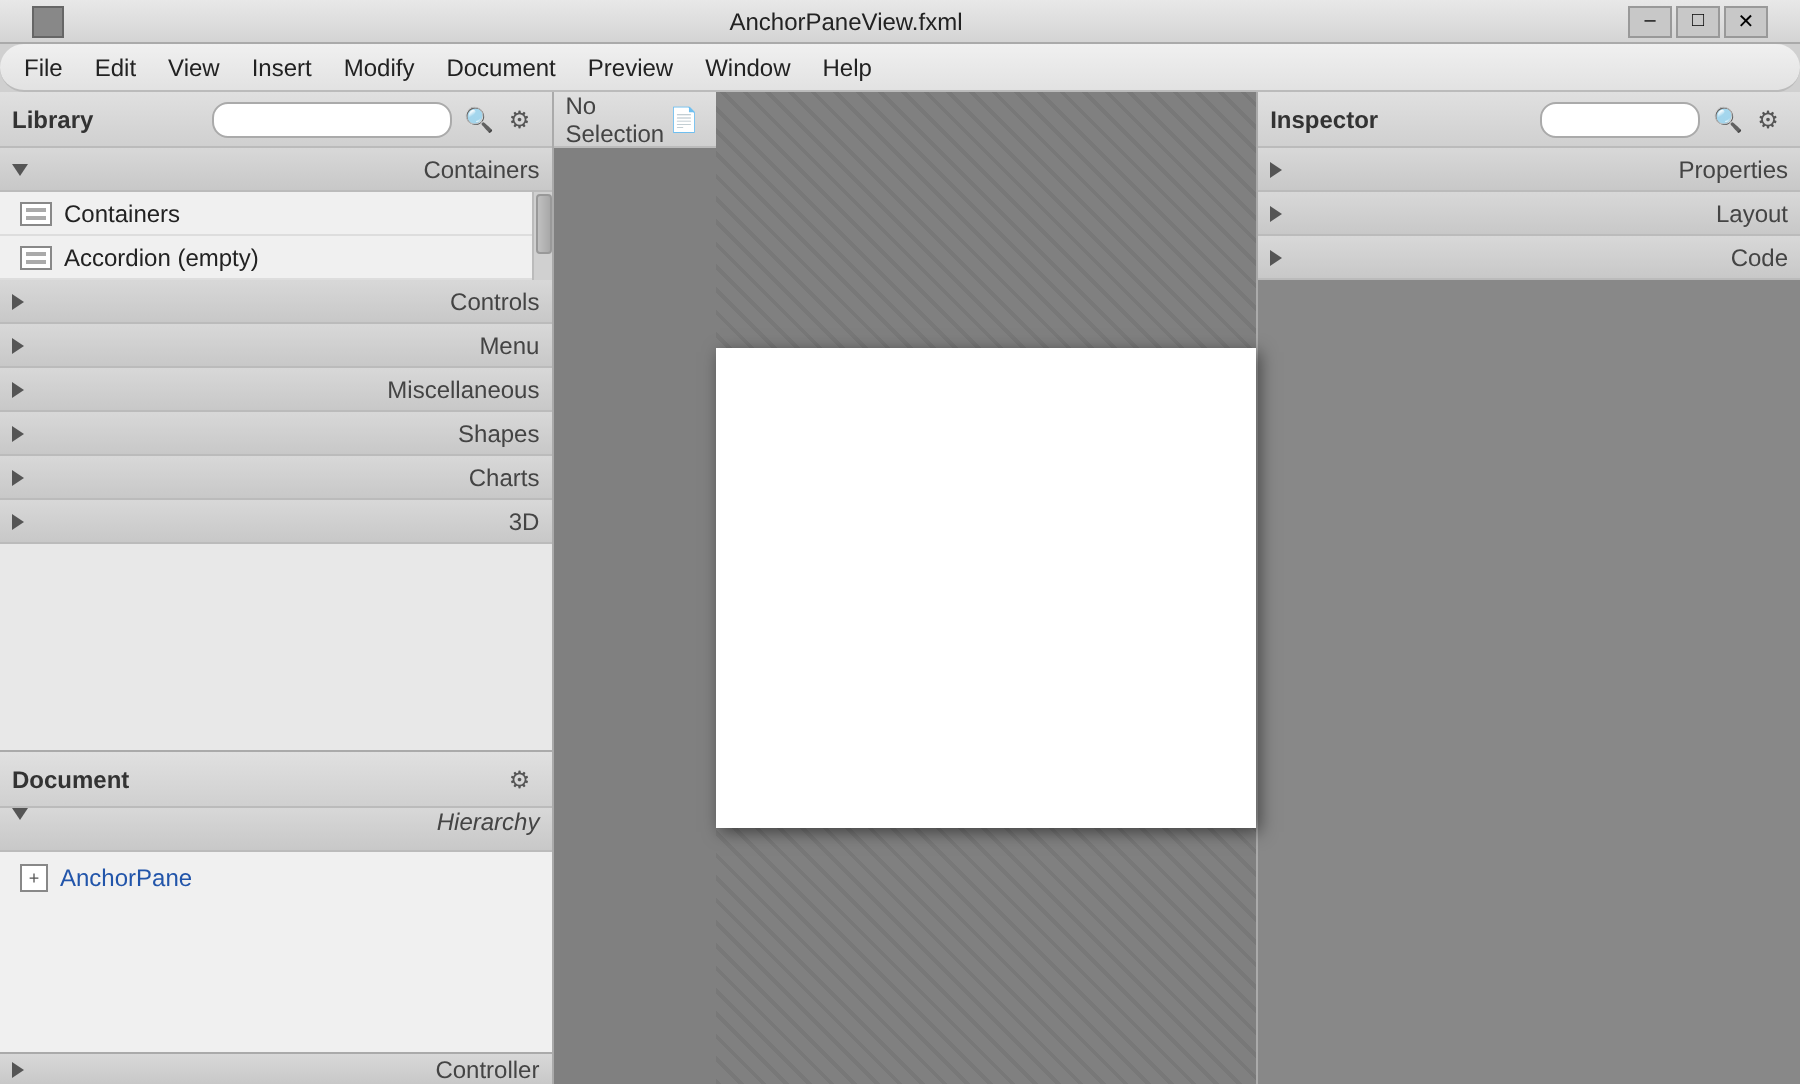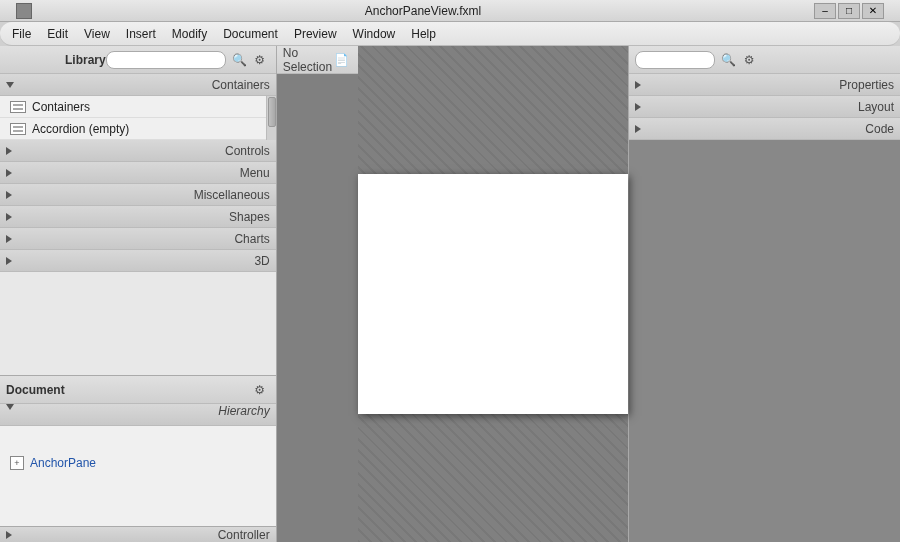--- a/index.html
+++ b/index.html
@@ -73,21 +73,20 @@
       border-bottom: 1px solid #bbb;
       display: flex;
       align-items: center;
       padding: 0 6px;
     }
     #library-title {
       font-size: 12px;
       font-weight: bold;
       flex: 1;
       color: #333;
-      text-align: right;
     }
     .header-icon {
       width: 20px; height: 20px;
       display: flex; align-items: center; justify-content: center;
       cursor: pointer;
       font-size: 12px;
       color: #555;
     }
     .search-box {
       height: 18px;
@@ -251,21 +250,20 @@
     #hierarchy-content {
       height: 100px;
       background: #f0f0f0;
       padding: 4px;
     }
     .hierarchy-item {
       display: flex;
       align-items: flex-start;
       padding: 2px 6px;
       cursor: pointer;
-      margin-top: 24px;
     }
     .anchor-icon {
       width: 14px; height: 14px;
       border: 1px solid #888;
       margin-right: 6px;
       display: flex; align-items: center; justify-content: center;
       font-size: 9px;
       background: white;
       color: #555;
       position: relative;
@@ -513,20 +511,21 @@
       <div id="no-selection">No Selection</div>
       <div class="canvas-header-icon">📄</div>
     </div>
     <div id="canvas-area">
       <div id="white-canvas"></div>
     </div>
   </div>
 
   <div id="right-panel">
     <div id="inspector-header">
+      <div id="inspector-title">Inspector</div>
       <input class="inspector-search" type="text" style="">
       <div class="header-icon">🔍</div>
       <div class="header-icon">⚙</div>
     </div>
     <div class="inspector-row">
       <div class="triangle-right"></div>
       <div class="inspector-row-label">Properties</div>
     </div>
     <div class="inspector-row">
       <div class="triangle-right"></div>

